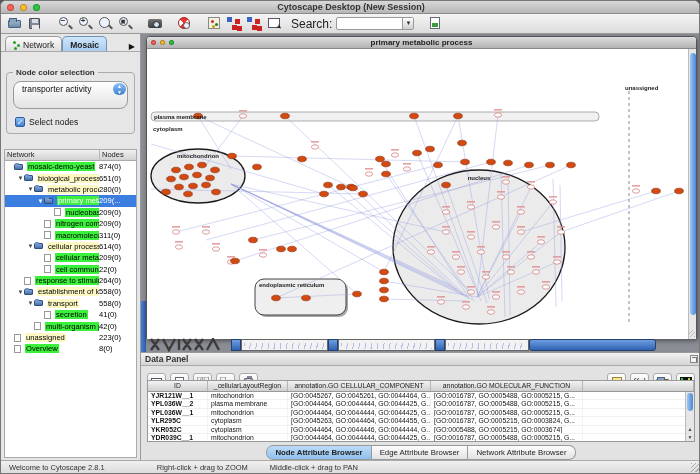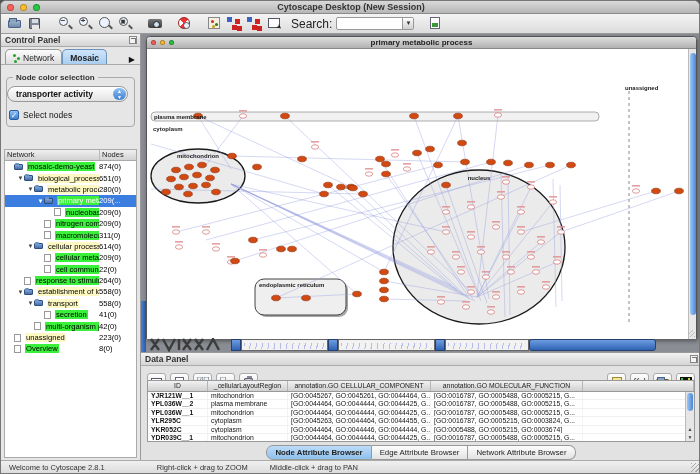--- a/index.html
+++ b/index.html
@@ -56,24 +56,24 @@
      font-size:8.5px; font-weight:bold; color:#333; padding:1px 4px; position:relative; }
   .float-ic { position:absolute; right:3px; top:2px; width:8px; height:8px; border:1px solid #888; background:#f4f4f4; }
   .float-ic:after { content:""; position:absolute; left:1px; top:1px; width:4px; height:4px; border-top:1px solid #777; border-right:1px solid #777; }
   .cp-tabs { height:18px; display:flex; align-items:flex-end; padding:2px 2px 0 4px; border-bottom:1px solid #aaa; background:#e6e6e6; }
   .cp-tab { height:15px; border:1px solid #999; border-bottom:none; border-radius:5px 5px 0 0;
      font-size:8.5px; padding:2px 7px 0 7px; background:linear-gradient(#fcfcfc,#ddd); color:#222; display:flex; gap:3px; align-items:center; }
   .cp-tab.sel { background:linear-gradient(#cfe5fb,#a9cdf0); border-color:#6b93b8; font-weight:bold; }
   .treeglyph { width:7px; height:9px; position:relative; }
   .treeglyph i{ position:absolute; width:3px; height:3px; background:#2da02d; border-radius:50%; }
   .tab-more { margin-left:auto; font-size:8px; color:#111; padding:0 3px; }
-  .groupbox { margin:12px 5px 4px 5px; border:1px solid #aaa; border-radius:4px; position:relative; padding:8px 6px 6px 0; }
+  .groupbox { margin:20px 5px 4px 5px; border:1px solid #aaa; border-radius:4px; position:relative; padding:8px 6px 6px 6px; }
   .groupbox .legend { position:absolute; left:6px; top:-5px; background:#e6e6e6; padding:0 3px; font-size:8px; font-weight:bold; color:#333; }
-  .combo { height:16px; border:1px solid #999; border-radius:8px; background:linear-gradient(#fff,#e3e3e3); position:relative;
-     font-size:8.5px; padding:2px 16px 0 8px; color:#111; white-space:nowrap; overflow:hidden;font-weight:bold; }
+  .combo { height:28px; border:1px solid #999; border-radius:8px; background:linear-gradient(#fff,#e3e3e3); position:relative;
+     font-size:8.5px; padding:2px 16px 0 8px; color:#111; white-space:nowrap; overflow:hidden; }
   .combo .stepper { position:absolute; right:1px; top:1px; width:13px; height:12px; border-radius:7px;
      background:linear-gradient(#8fc1f5,#3e7fd0); color:#fff; font-size:5px; line-height:6px; text-align:center; }
   .checkrow { display:flex; align-items:center; gap:4px; margin:8px 0 0 2px; }
   .checkbox { width:10px; height:10px; border-radius:2px; background:linear-gradient(#8fc1f5,#3e7fd0); border:1px solid #2a5da0;
      color:#fff; font-size:8px; line-height:9px; text-align:center; }
   .checklabel { font-size:8.5px; color:#111; }
   .tree-wrap { position:absolute; left:3px; right:3px; top:115px; bottom:4px; background:#fff; border:1px solid #aaa; overflow:hidden; }
   .tree-hdr { height:11px; display:flex; background:linear-gradient(#f0f0f0,#d2d2d2); border-bottom:1px solid #aaa; font-size:7.5px; color:#222; }
   .tree-hdr .c1 { flex:1; padding:0 2px; border-right:1px solid #bbb; }
   .tree-hdr .c2 { width:36px; padding:0 2px; }
@@ -235,24 +235,20 @@
       </span>
     <span class="sep"></span>
     <span class="tbi">
         <span class="importic"></span>
       </span>
   </div>
 
   <div class="mainrow">
 
     <div class="cpanel">
-      <div class="panel-hdr">
-        <span>Control Panel</span>
-        <span class="float-ic"></span>
-      </div>
       <div class="cp-tabs">
         <div class="cp-tab">
           <span class="treeglyph">
               <i style="left:0;top:0"></i>
               <i style="left:4px;top:3px"></i>
               <i style="left:1px;top:6px"></i>
             </span>
           <span>Network</span>
         </div>
         <div class="cp-tab sel">

